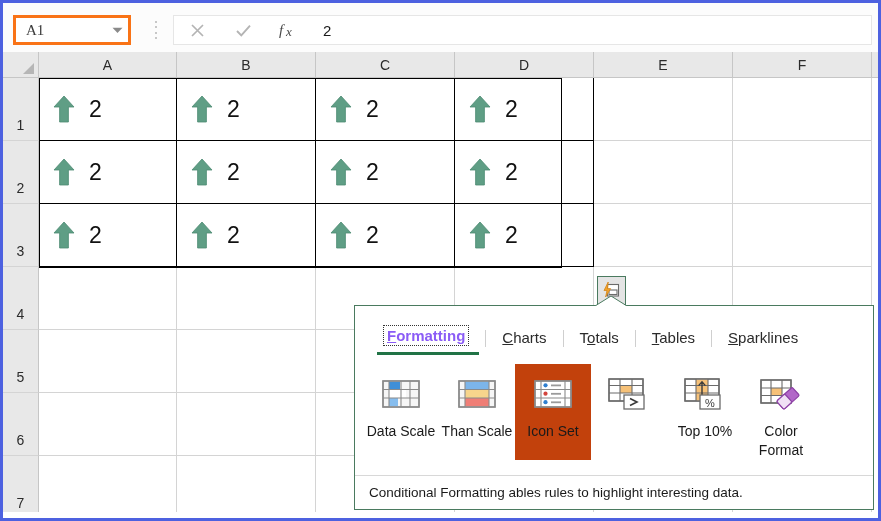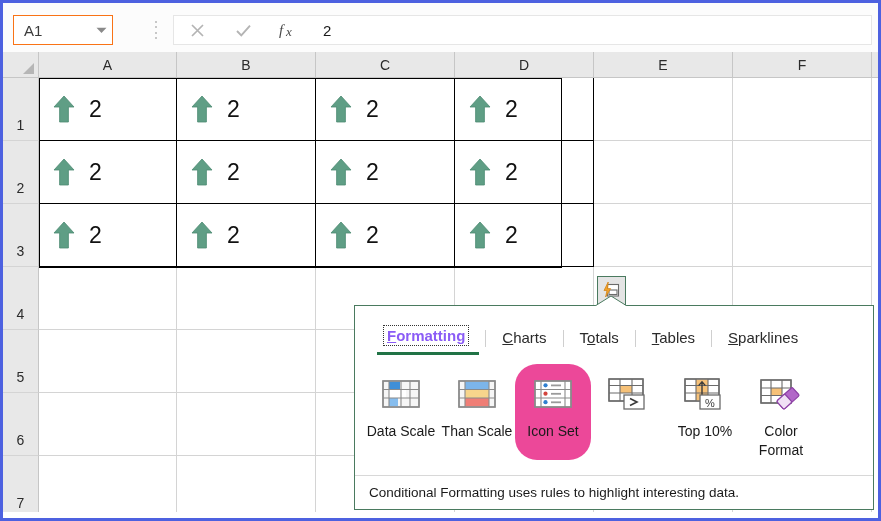--- a/index.html
+++ b/index.html
@@ -25,27 +25,28 @@
     position: absolute;
     left: 0; top: 0;
     width: 875px;
     height: 49px;
     background: #fcfcfc;
     box-sizing: border-box;
   }
   .namebox {
     position: absolute;
     left: 10px; top: 12px;
-    width: 100px; height: 30px;
-    border: 1px solid #f97316;
+    width: 118px; height: 30px;
+    border: 3px solid #f97316;
     background: #ffffff;
     box-sizing: border-box;
     display: flex;
     align-items: center;
     cursor: default;
+    font-family: Liberation Serif, serif;
   }
   .namebox .nb-text {
     font-size: 15px;
     color: #3b3b3b;
     padding-left: 10px;
     flex: 1;
   }
   .namebox .nb-arrow {
     width: 22px;
     display: flex; align-items: center; justify-content: center;
@@ -284,22 +285,21 @@
     width: 76px;
     min-height: 96px;
     display: flex;
     flex-direction: column;
     align-items: center;
     padding-top: 10px;
     cursor: default;
     box-sizing: border-box;
   }
   .qa-item.selected {
-    background: #ec4899;
-    border-radius: 22px;
+    background: #c2410c;
   }
   .qa-icon {
     height: 40px;
     display: flex; align-items: center; justify-content: center;
   }
   .qa-label {
     margin-top: 8px;
     font-size: 14px;
     color: #1a1a1a;
     text-align: center;
@@ -652,18 +652,18 @@
               <rect x="18" y="16" width="11" height="11" rx="1.5" fill="#f0e0f5" stroke="#8c3fa5" stroke-width="1.2"></rect>
             </g>
           </svg>
         </div>
         <div class="qa-label">Color Format</div>
       </div>
 
     </div>
 
     <div class="qa-footer">
-      <span>Conditional Formatting uses rules to highlight interesting data.</span>
+      <span>Conditional Formatting ables rules to highlight interesting data.</span>
     </div>
   </div>
 
   <div class="bottom-strip"></div>
 </div>
 
 </body></html>

